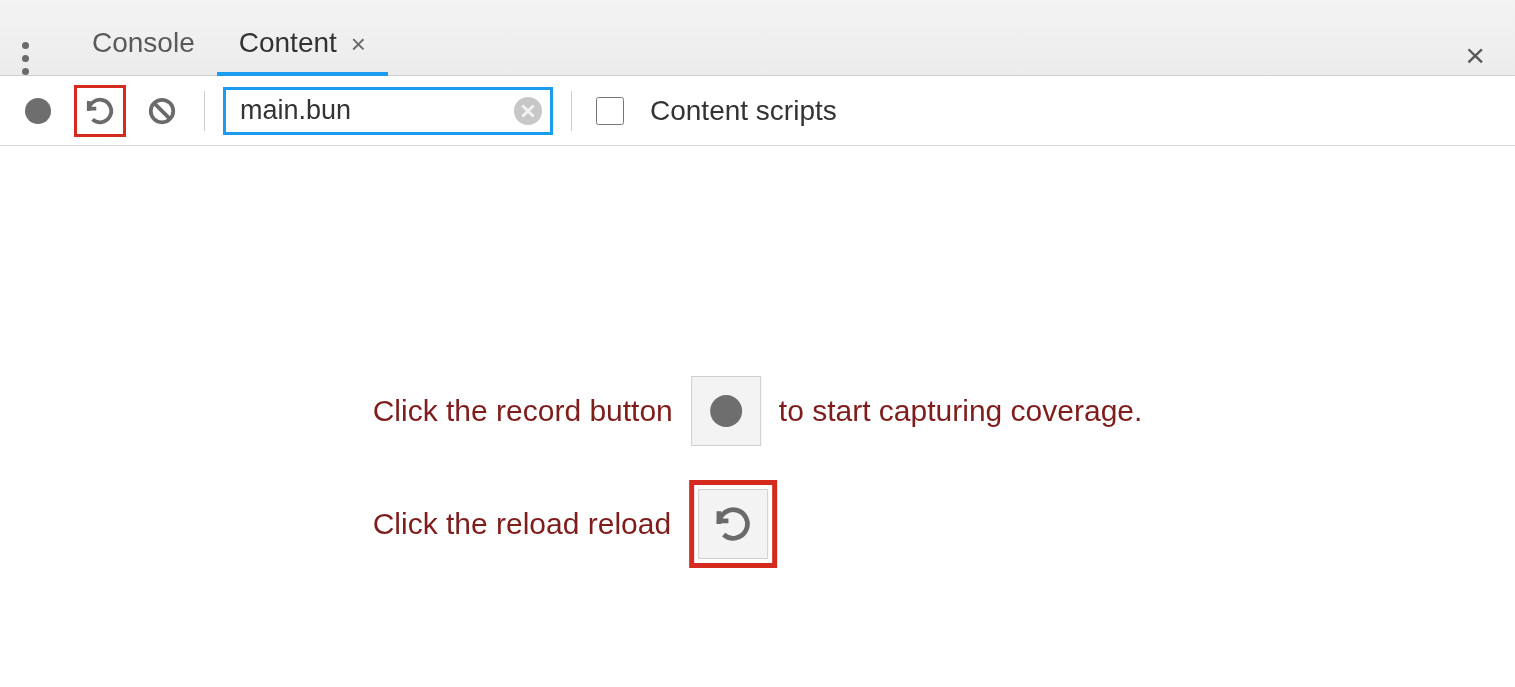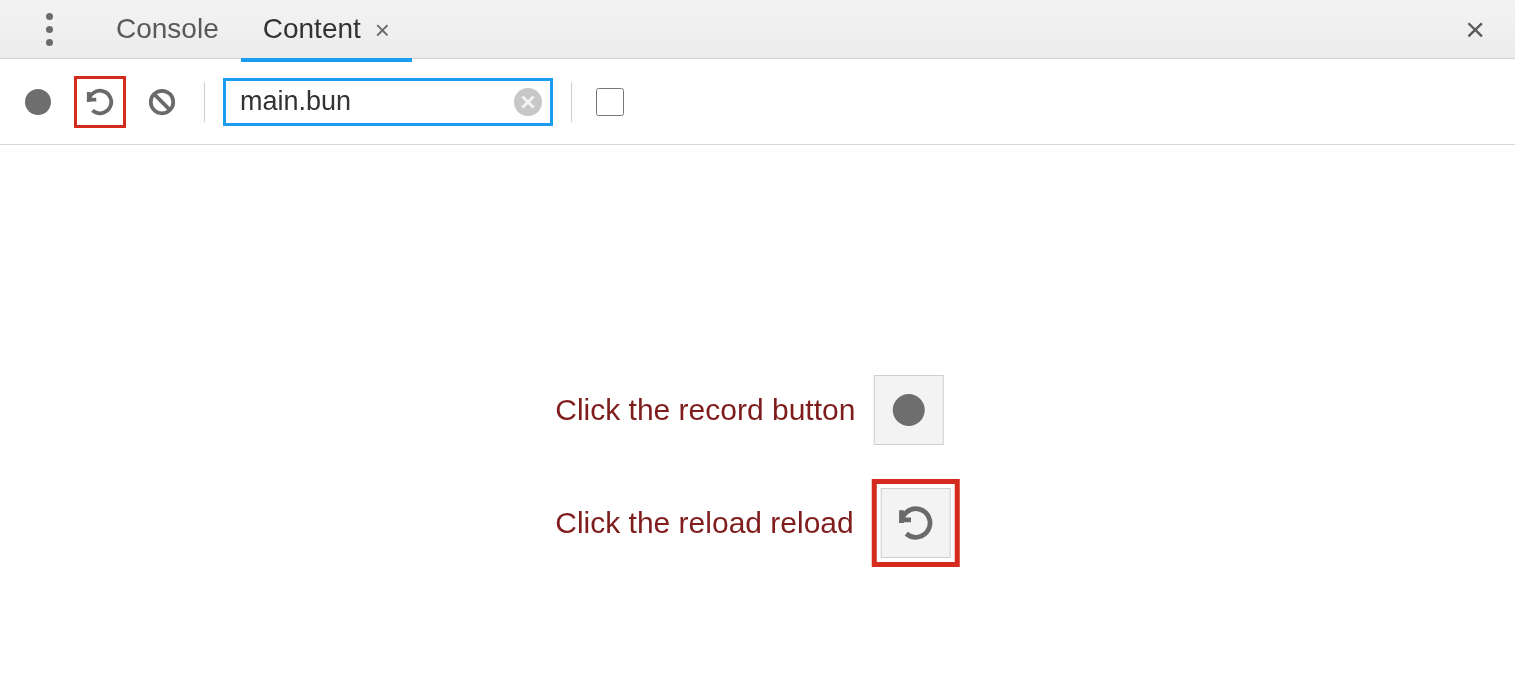--- a/index.html
+++ b/index.html
@@ -9,26 +9,26 @@
     width: 1515px;
     height: 687px;
     font-family: "Helvetica Neue", Helvetica, Arial, sans-serif;
     background: #ffffff;
     color: #333;
     overflow: hidden;
   }
 
   
   .tab-strip {
-    height: 59px;
+    height: 76px;
     background: linear-gradient(#f3f3f3, #ececec);
     border-bottom: 1px solid #d0d0d0;
     display: flex;
-    align-items: center;
-    padding: 0 20px 0 34px;
+    align-items: flex-end;
+    padding: 0 20px 0 10px;
   }
   .kebab {
     width: 30px;
     display: flex;
     flex-direction: column;
     align-items: center;
     justify-content: center;
     gap: 6px;
     margin-right: 30px;
     cursor: pointer;
@@ -68,21 +68,21 @@
   .panel-close {
     font-size: 34px;
     color: #5a5a5a;
     cursor: pointer;
     padding: 0 10px;
     font-weight: 300;
   }
 
   
   .toolbar {
-    height: 86px;
+    height: 70px;
     border-bottom: 1px solid #d9d9d9;
     display: flex;
     align-items: center;
     padding-left: 14px;
     gap: 12px;
     font-size: 27px;
     color: #333;
   }
   .tb-btn {
     width: 48px; height: 48px;
@@ -222,30 +222,32 @@
       <svg viewBox="0 0 10 10" stroke="#f3f3f3" stroke-width="2">
           <line x1="1" y1="1" x2="9" y2="9"></line>
           <line x1="9" y1="1" x2="1" y2="9"></line>
         </svg>
     </div>
   </div>
 
   <div class="vsep"></div>
 
   <input type="checkbox" class="cs-check" style="">
+  <span class="cs-label">Content scripts</span>
 </div>
 
 <div class="content">
   <div class="instructions">
 
     <div class="inst-row">
       <span>Click the record button</span>
       <div class="inline-btn">
         <div class="record-dot"></div>
       </div>
+      <span>to start capturing coverage.</span>
     </div>
 
     <div class="inst-row">
       <span>Click the reload reload</span>
       <div class="reload-annotation-box">
         <div class="inline-btn">
           <svg class="reload-svg" viewBox="0 0 24 24" fill="none" stroke="currentColor" stroke-width="3">
             <path d="M3 12a9 9 0 1 1 3 6.7"></path>
             <path d="M3 4v6h6"></path>
           </svg>

